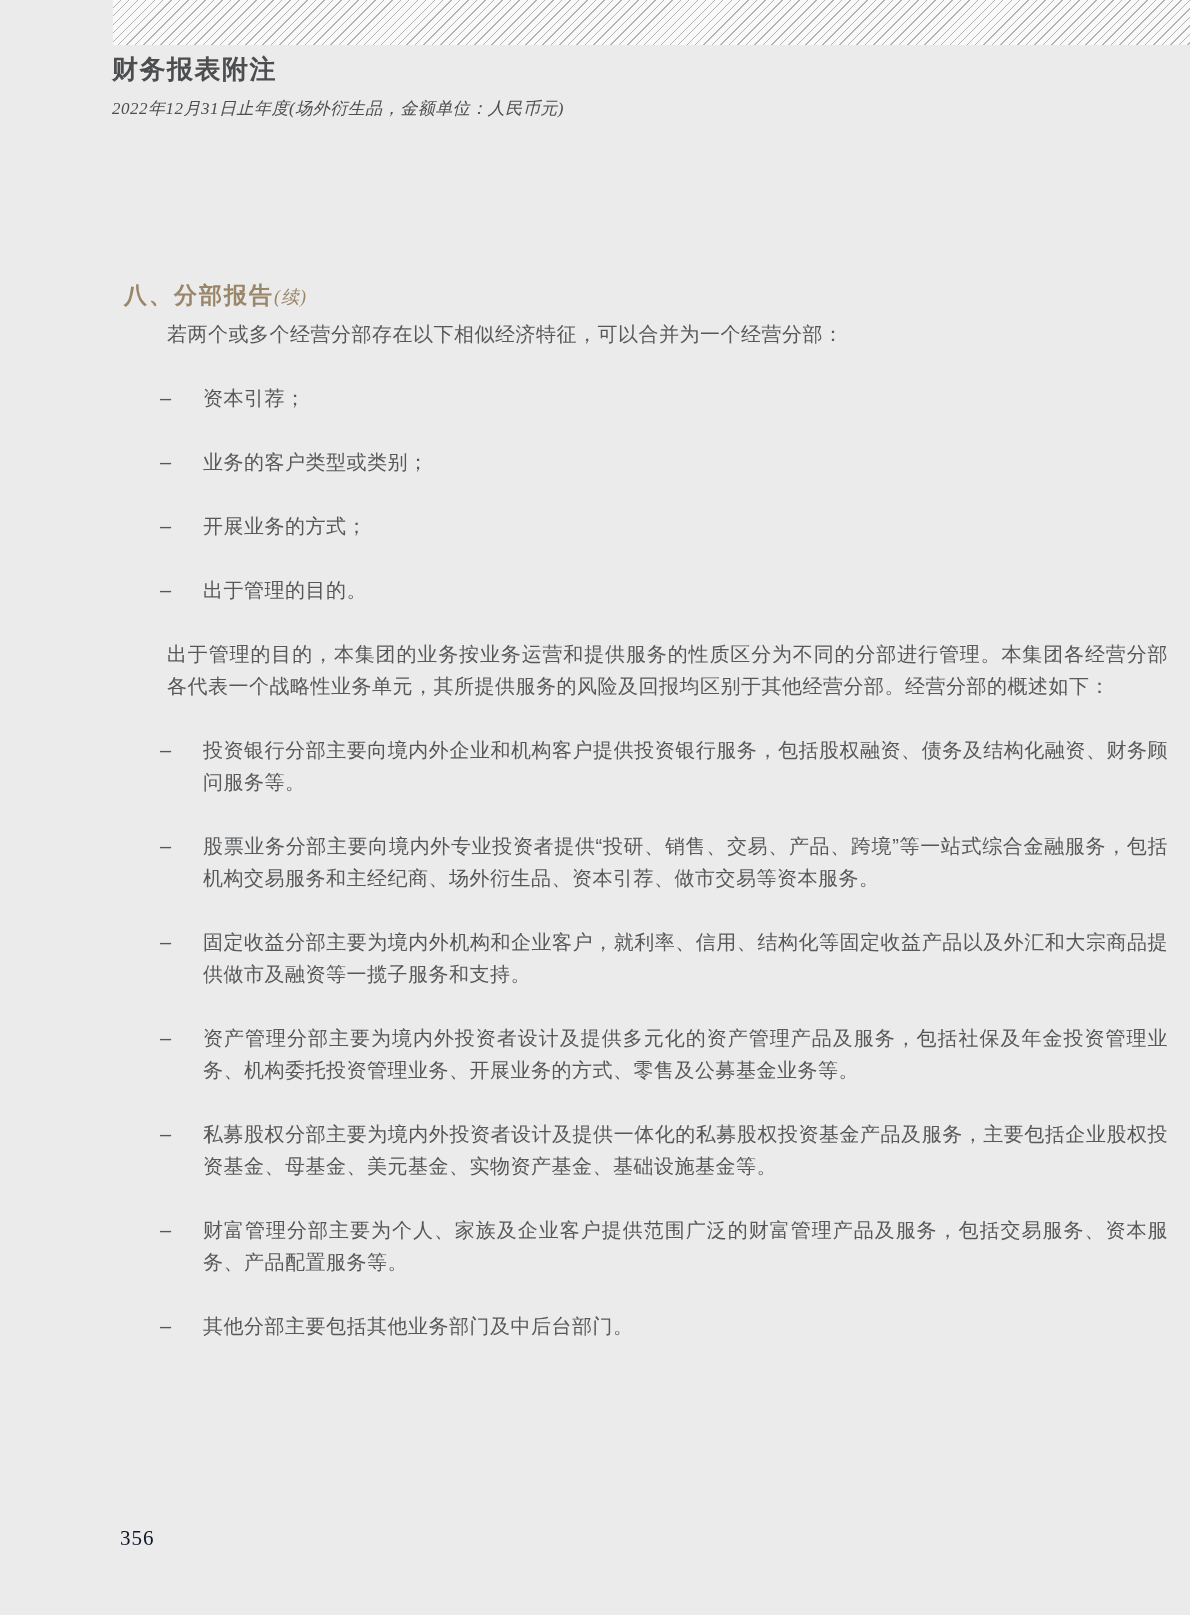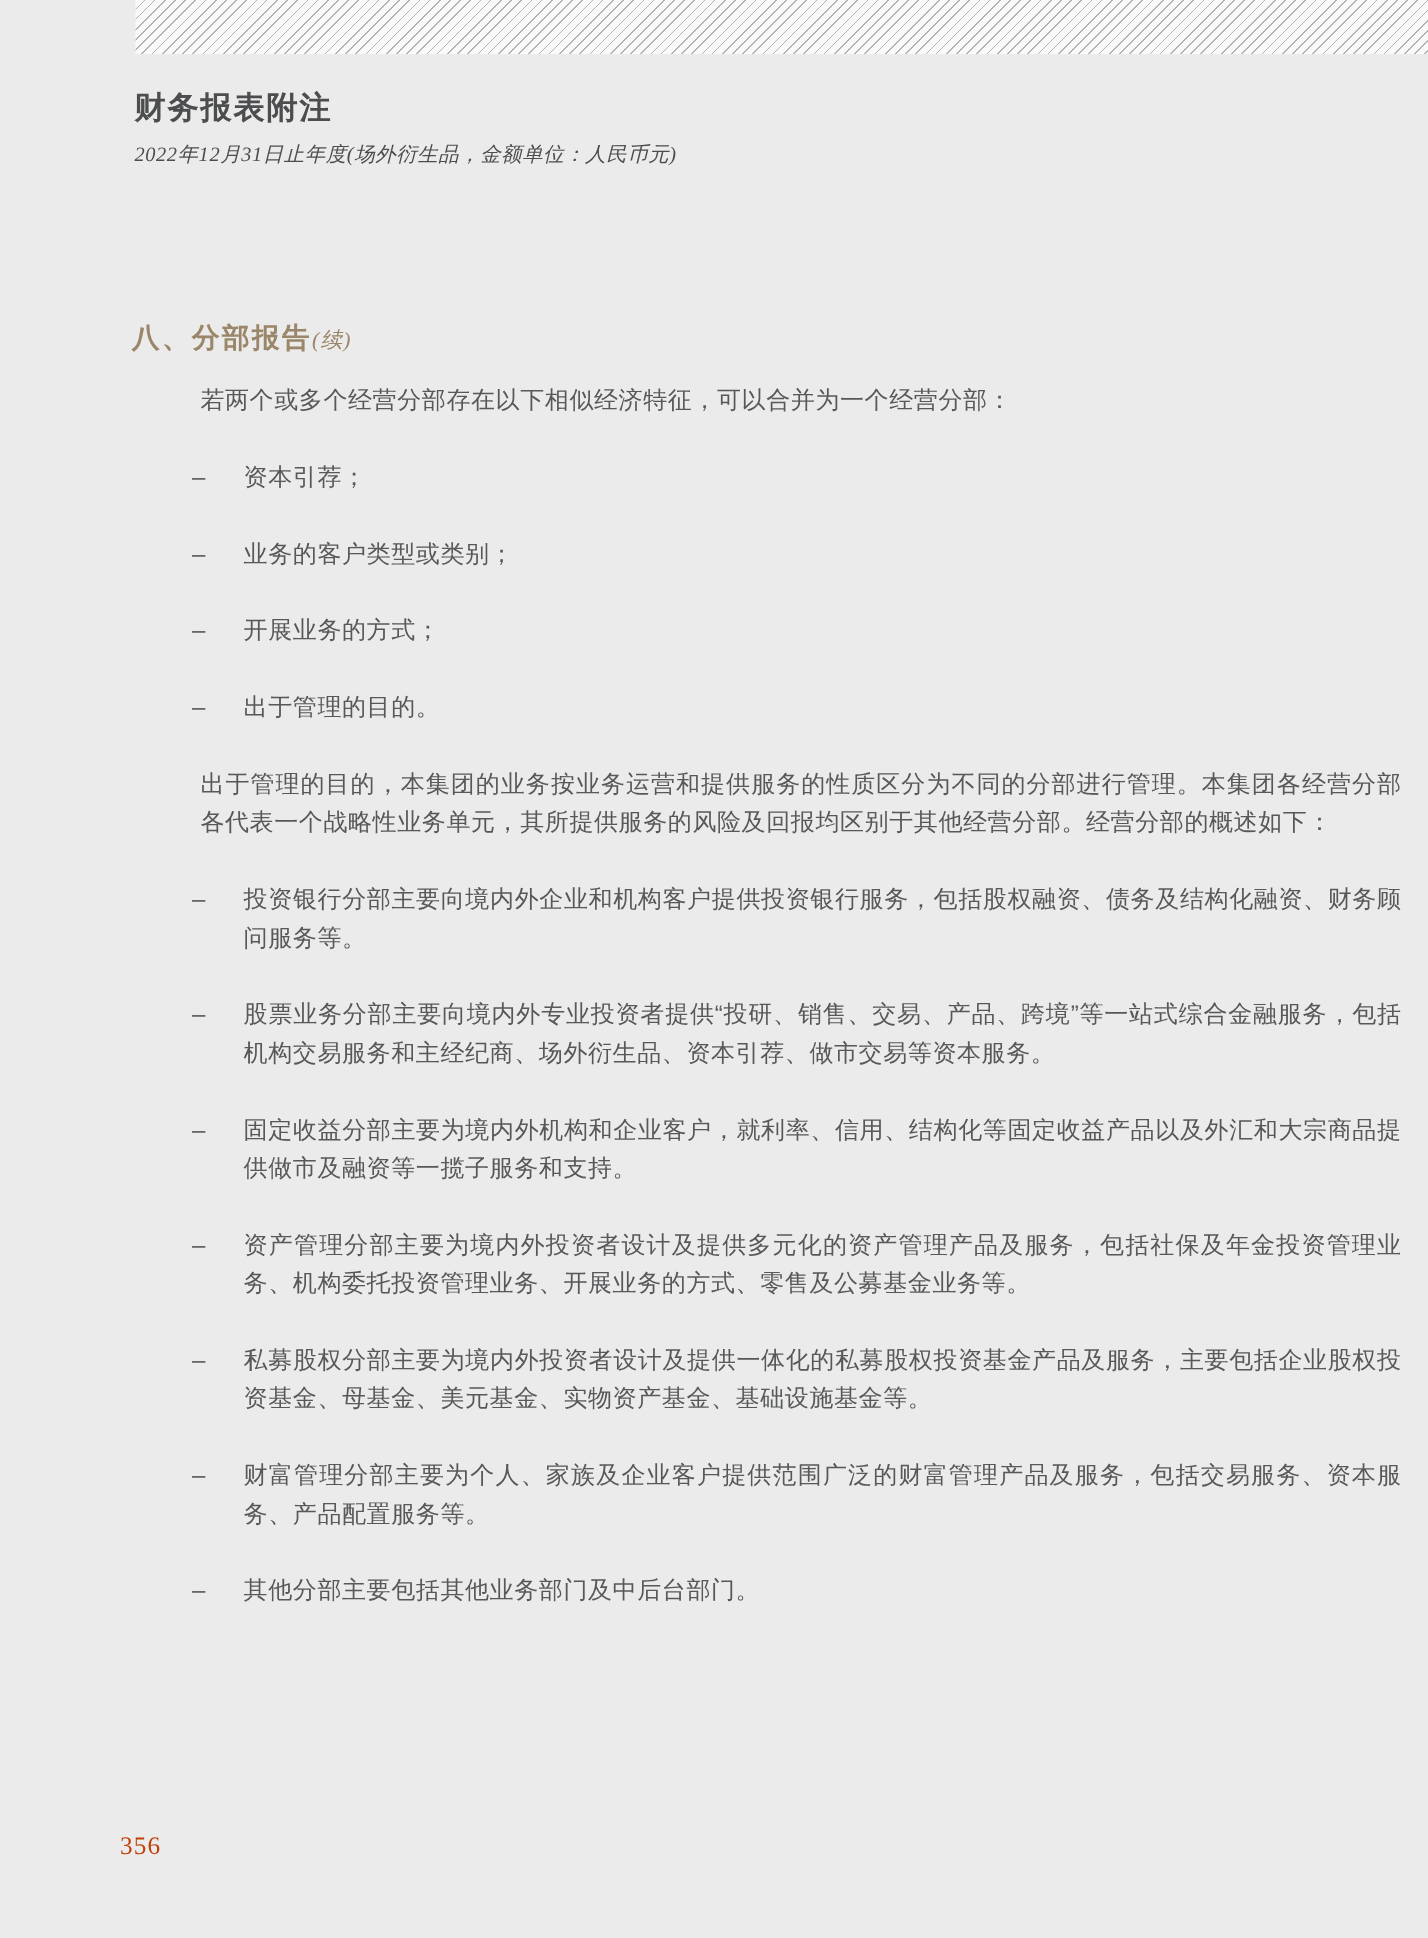--- a/index.html
+++ b/index.html
@@ -21,21 +21,21 @@
     background-color: #f9f9f9;
     background-image: repeating-linear-gradient(
       135deg,
       #f9f9f9 0px, #f9f9f9 5px,
       #b3b3b3 5px, #b3b3b3 6px
     );
   }
   .doc-header {
     position: absolute;
     left: 112px;
-    top: 72px;
+    top: 52px;
   }
   .doc-title {
     margin: 0;
     font-family: "Liberation Serif", serif;
     font-size: 26px;
     font-weight: 700;
     letter-spacing: 1.5px;
     color: #4c4d4f;
   }
   .doc-subtitle {
@@ -43,21 +43,21 @@
     font-family: "Liberation Serif", serif;
     font-style: italic;
     font-size: 17px;
     letter-spacing: 0.5px;
     color: #4c4d4f;
   }
   .section-heading {
     position: absolute;
     left: 110px;
     top: 264px;
-    margin: 0;
+    margin: 14px;
     font-size: 23px;
     font-weight: 700;
     letter-spacing: 2px;
     color: #9a8668;
     line-height: 34px;
   }
   .section-heading .cont {
     font-family: "Liberation Serif", serif;
     font-style: italic;
     font-weight: 400;
@@ -81,25 +81,25 @@
     padding-left: 51px;
   }
   .bullet:last-child { margin-bottom: 0; }
   .dash {
     position: absolute;
     left: 8px;
     top: 0;
   }
   .page-number {
     position: absolute;
-    left: 100px;
+    left: 120px;
     top: 1526px;
     font-family: "Liberation Serif", serif;
     font-size: 21px;
-    color: #c2410c;
+    color: #0f172a;
     letter-spacing: 1px;
   }
 </style>
 </head>
 <body>
 
 <div class="hatch-band"></div>
 
 <header class="doc-header">
   <h1 class="doc-title">财务报表附注</h1>

